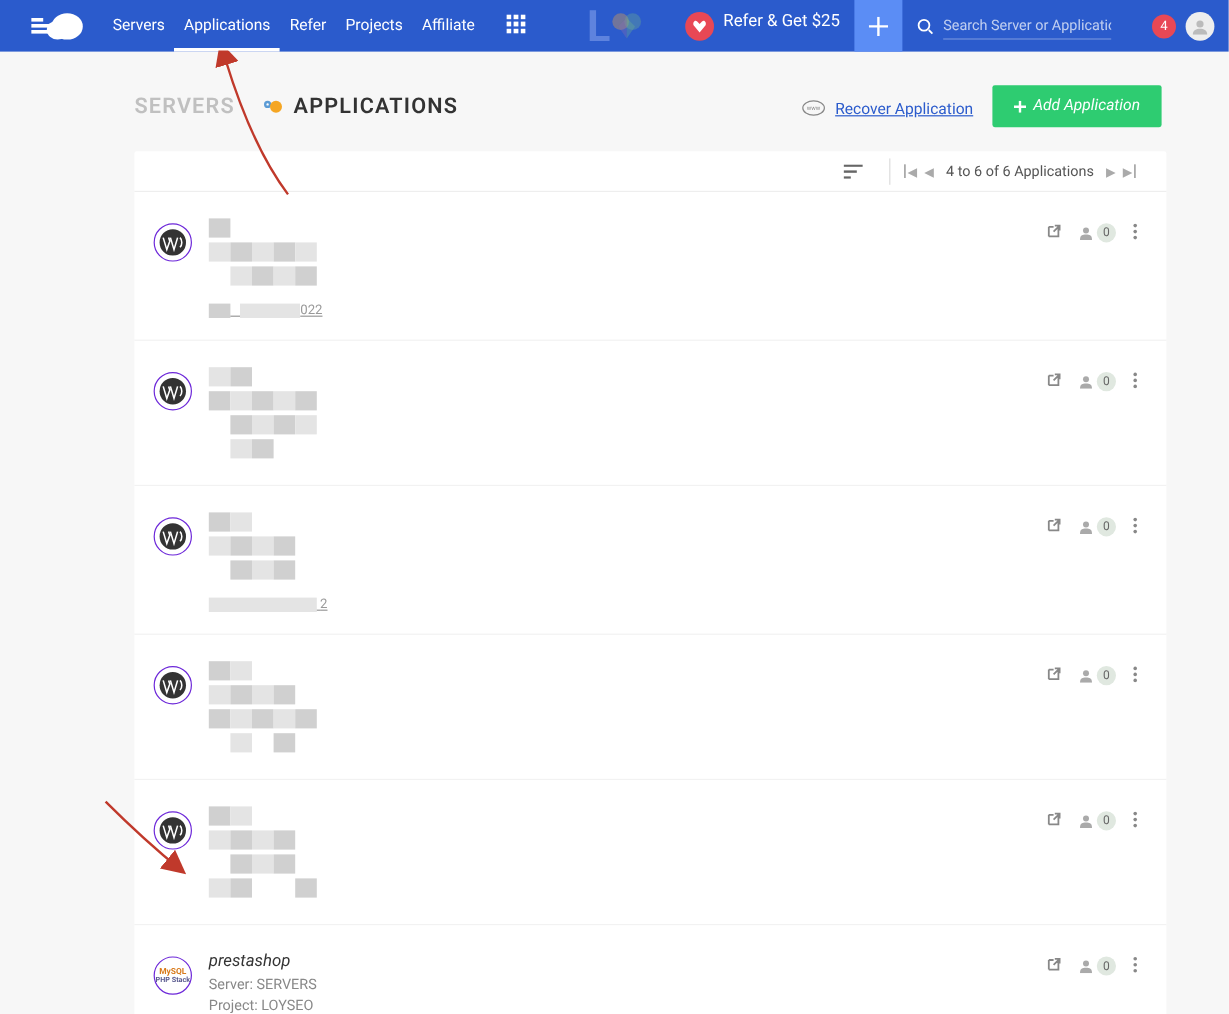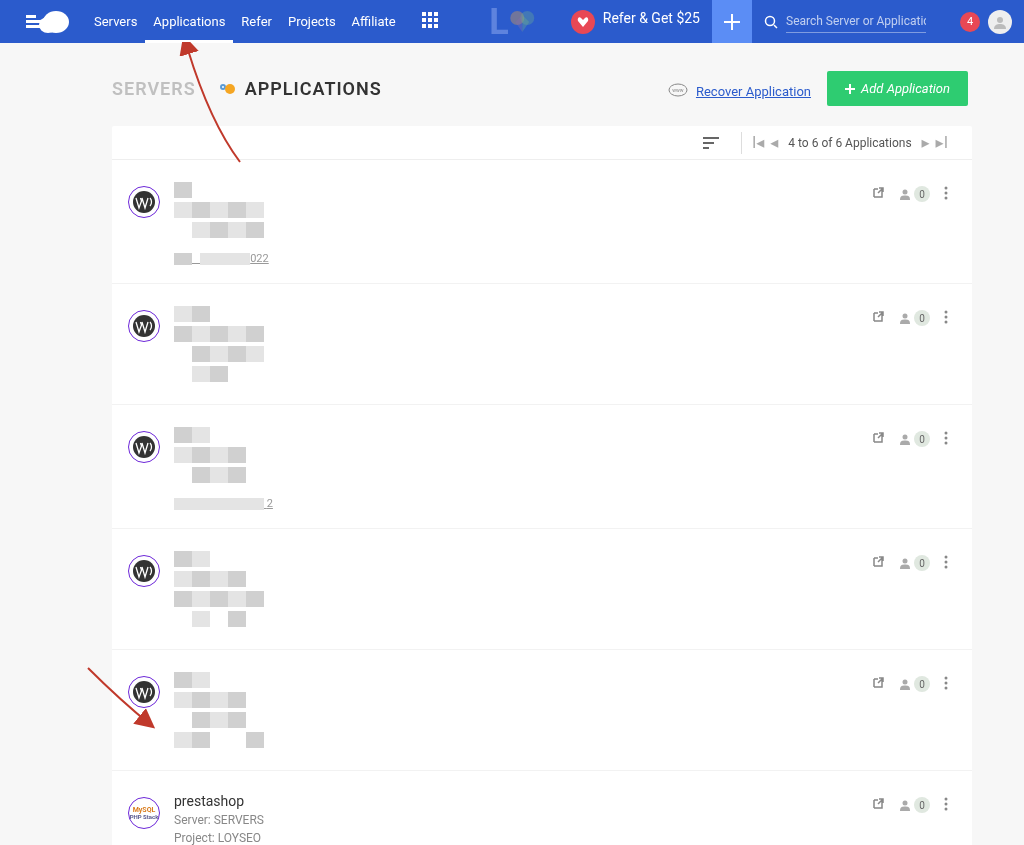--- a/index.html
+++ b/index.html
@@ -48,21 +48,21 @@
   .list-toolbar { display: flex; align-items: center; justify-content: flex-end; padding: 8px 24px; border-bottom: 1px solid #eee; height: 34px; }
   .sort-icon { margin-right: 12px; cursor: pointer; }
   .divider { width: 1px; height: 22px; background: #ddd; margin: 0 10px; }
   .page-nav { display: flex; align-items: center; gap: 6px; }
   .page-info { font-size: 12px; color: #555; margin: 0 4px; }
   .page-arrow { cursor: pointer; color: #aaa; }
   
   .app-row { display: flex; padding: 22px 24px 18px 16px; border-bottom: 1px solid #f2f2f2; }
   .app-icon { width: 32px; height: 32px; border-radius: 50%; border: 1px solid #6d28d9; display: flex; align-items: center; justify-content: center; flex-shrink: 0; margin-right: 14px; margin-top: 4px; }
   .app-body { flex: 1; }
-  .app-name { font-size: 14px; color: #333; margin-bottom: 2px; }
+  .app-name { font-size: 14px; color: #333; margin-bottom: 2px; font-style: italic; }
   .app-meta { font-size: 12px; color: #888; line-height: 1.5; }
   .app-created { font-size: 11px; color: #999; margin-top: 14px; text-decoration: underline; }
   .row-actions { display: flex; align-items: flex-start; gap: 14px; margin-top: 4px; }
   .open-icon { cursor: pointer; color: #888; }
   .user-count { display: flex; align-items: center; gap: 3px; }
   .user-ico { color: #aaa; }
   .count-pill { background: #e0e8e0; color: #666; font-size: 10px; width: 16px; height: 16px; border-radius: 50%; display: flex; align-items: center; justify-content: center; }
   .dots-vert { cursor: pointer; color: #888; }
   .px-row { display: flex; gap: 0; margin-bottom: 4px; }
   .px-cell { width: 18px; height: 16px; }

